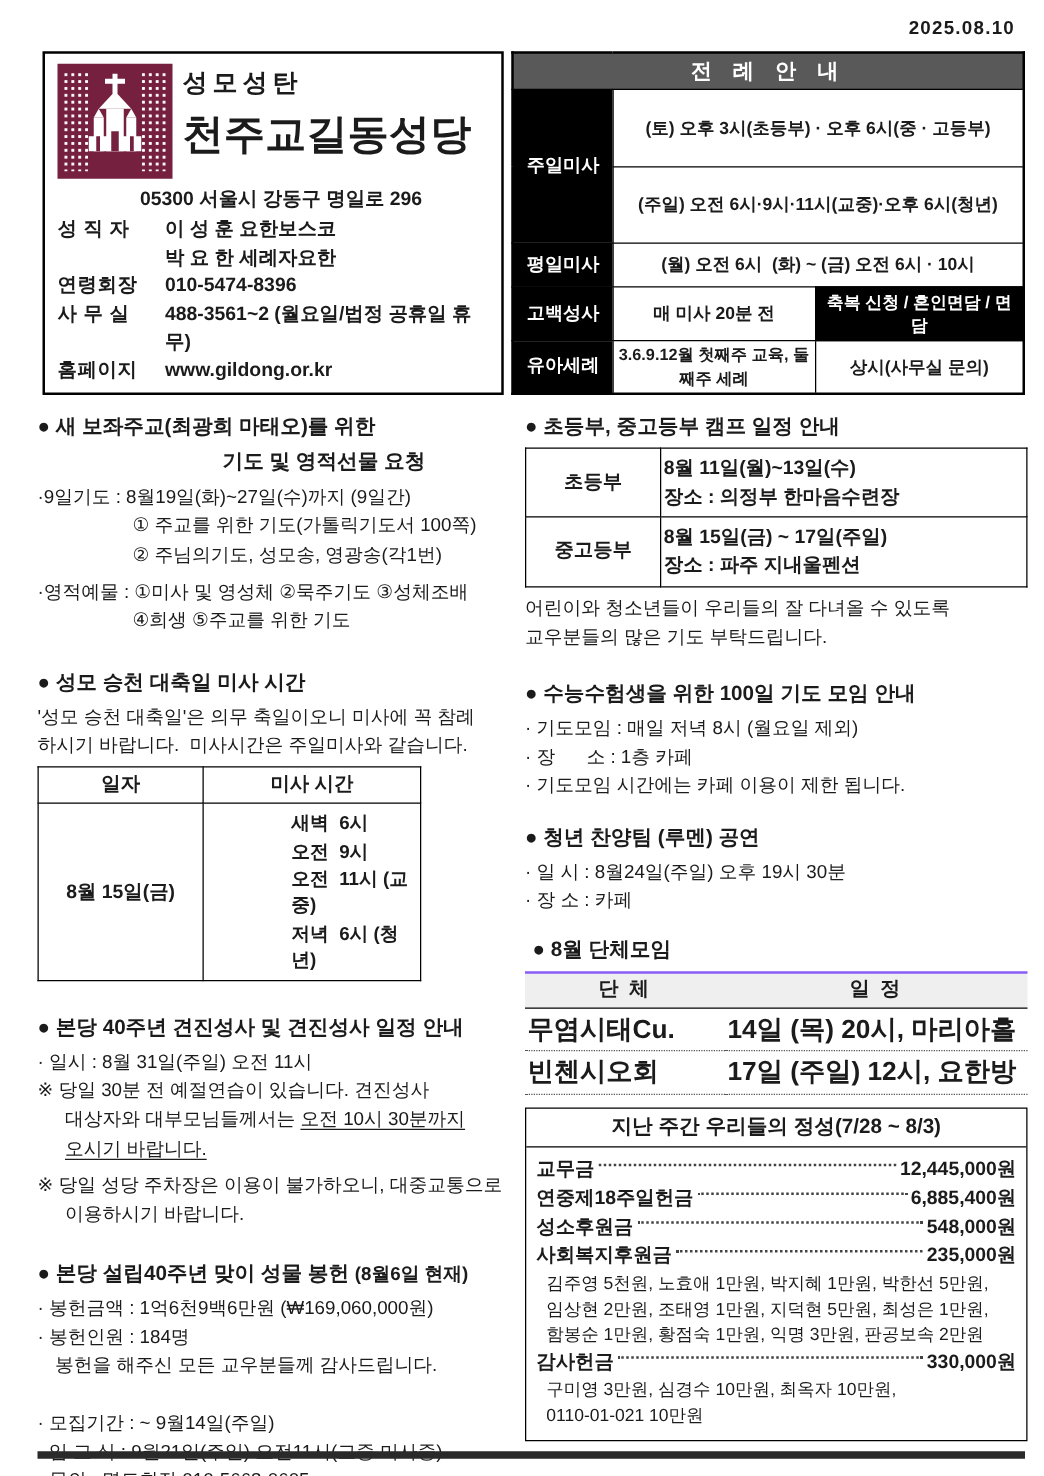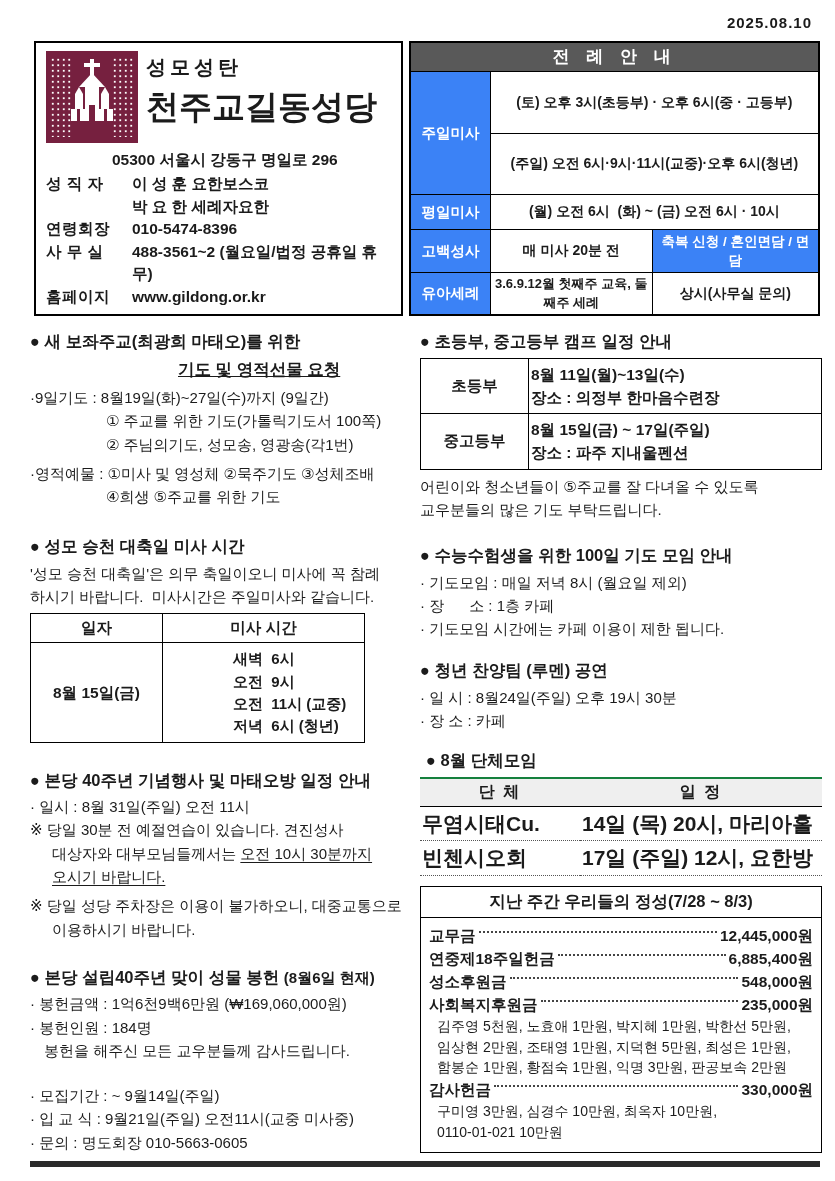--- a/index.html
+++ b/index.html
@@ -33,57 +33,57 @@
   .addr { font-size:15.5px; font-weight:600; margin:6px 0 2px 66px; }
   .info-line { display:flex; font-size:15.5px; line-height:1.45; }
   .info-label { font-weight:bold; width:86px; flex:0 0 auto; letter-spacing:0.5px; }
   .info-value { font-weight:600; }
 
   
   .lit { border-collapse:collapse; margin-left:6px; width:414px; table-layout:fixed; }
   .lit td { border:1.5px solid #000; text-align:center; vertical-align:middle; padding:2px 3px; }
   .lit { border:2.5px solid #000;padding-left:40px; }
   .lit-title { background:#595959; color:#fff; font-weight:bold; font-size:17px; letter-spacing:6px; height:28px; }
-  .lit .lab { background:#3b82f6; color:#fff; font-weight:bold; font-size:14.5px; height:35px; }
+  .lit .lab { background:#000000; color:#fff; font-weight:bold; font-size:14.5px; height:35px; }
   .lit .val { font-size:14px; font-weight:600; }
   .lit .val.small { font-size:13px; }
 
   
   .cols { display:flex; gap:14px; margin-top:14px; }
   .colL { width:376px; flex:0 0 auto; }
   .colR { width:408px; flex:0 0 auto; }
 
   .sec { margin-bottom:16px; }
   .h { font-weight:bold; font-size:16.5px; margin-bottom:4px; white-space:pre-wrap; }
   .h .norm { font-weight:600; font-size:15px; }
-  .h2right { font-weight:bold; font-size:16.5px; margin:2px 0 6px 148px;text-decoration:underline; }
+  .h2right { font-weight:bold; font-size:16.5px; margin:2px 0 6px 148px; }
   .line { white-space:pre-wrap; font-size:15px; margin:2px 0; font-weight:500; }
   .ind1 { margin-left:14px; } .ind2 { margin-left:76px; } .ind3 { margin-left:22px; }
   .u { text-decoration:underline; text-underline-offset:3px; }
 
   
-  .mass { border-collapse:collapse; width:335px; margin-top:6px; }
+  .mass { border-collapse:collapse; width:307px; margin-top:6px; }
   .mass, .mass td, .mass th { border:1.5px solid #000; }
   .mass th { font-size:15.5px; font-weight:bold; padding:3px; }
   .mass td { padding:4px 6px; vertical-align:middle; }
   .mass .c1 { width:132px; text-align:center; font-weight:bold; font-size:15.5px; }
   .mass ul { list-style:none; margin-left:64px; }
   .mass li { white-space:pre-wrap; font-weight:600; margin:1px 0; }
 
   
   .camp { border-collapse:collapse; width:402px; margin:4px 0 6px 0; }
   .camp, .camp td { border:1.5px solid #000; }
   .camp .g { width:108px; text-align:center; font-weight:bold; font-size:15.5px; }
   .camp .d { padding:4px 2px; }
   .camp .d div { font-weight:bold; font-size:15.5px; line-height:1.5; }
 
   
   .groups { width:402px; border-collapse:collapse; margin-top:2px; }
   .groups th {
-    border-top:2px solid #15803d; border-bottom:1.5px solid #000;
+    border-top:2px solid #8b5cf6; border-bottom:1.5px solid #000;
     background:#efefef; font-size:16px; font-weight:bold; letter-spacing:2px; padding:2px;
   }
   .groups td { border-bottom:1.5px dotted #555; text-align:left; font-size:21px; font-weight:600; padding:2px; }
 
   
   .offer-box { border:1.5px solid #000; width:402px; margin-top:10px; }
   .offer-title { border-bottom:1.5px solid #000; text-align:center; font-weight:bold; font-size:16.5px; padding:3px 0; }
   .offer-body { padding:6px 8px 8px 8px; }
   .amt { display:flex; align-items:center; font-size:15.5px; font-weight:600; margin:1px 0; }
   .amt .leader { flex:1; border-bottom:2px dotted #444; margin:0 3px; transform:translateY(-4px); }
@@ -216,21 +216,21 @@
                 <li class="t">오전  11시 (교중)</li>
                 <li class="t">저녁  6시 (청년)</li>
               </ul>
             </td>
           </tr>
         </tbody>
           </table>
       </div>
 
       <div class="sec" style="margin-top:26px">
-        <div class="h t">● 본당 40주년 기념행사 및 마태오방 일정 안내</div>
+        <div class="h t">● 본당 40주년 견진성사 및 견진성사 일정 안내</div>
         <div class="line t">· 일시 : 8월 31일(주일) 오전 11시</div>
         <div class="line t">※ 당일 30분 전 예절연습이 있습니다. 견진성사</div>
         <div class="line ind3"><span class="t">대상자와 대부모님들께서는 </span><span class="u t">오전 10시 30분까지</span></div>
         <div class="line ind3"><span class="u t">오시기 바랍니다.</span></div>
         <div class="line t" style="margin-top:8px">※ 당일 성당 주차장은 이용이 불가하오니, 대중교통으로</div>
         <div class="line ind3 t">이용하시기 바랍니다.</div>
       </div>
 
       <div class="sec" style="margin-top:26px">
         <div class="h"><span class="t">● 본당 설립40주년 맞이 성물 봉헌 </span><span class="norm t">(8월6일 현재)</span></div>
@@ -262,21 +262,21 @@
           </tr>
           <tr>
             <td class="g t">중고등부</td>
             <td class="d">
               <div class="t">8월 15일(금) ~ 17일(주일)</div>
               <div class="t">장소 : 파주 지내울펜션</div>
             </td>
           </tr>
         </tbody>
           </table>
-        <div class="line t">어린이와 청소년들이 ⑤주교를 잘 다녀올 수 있도록</div>
+        <div class="line t">어린이와 청소년들이 우리들의 잘 다녀올 수 있도록</div>
         <div class="line t">교우분들의 많은 기도 부탁드립니다.</div>
       </div>
 
       <div class="sec" style="margin-top:24px">
         <div class="h t">● 수능수험생을 위한 100일 기도 모임 안내</div>
         <div class="line t">· 기도모임 : 매일 저녁 8시 (월요일 제외)</div>
         <div class="line t">· 장      소 : 1층 카페</div>
         <div class="line t">· 기도모임 시간에는 카페 이용이 제한 됩니다.</div>
       </div>
 

